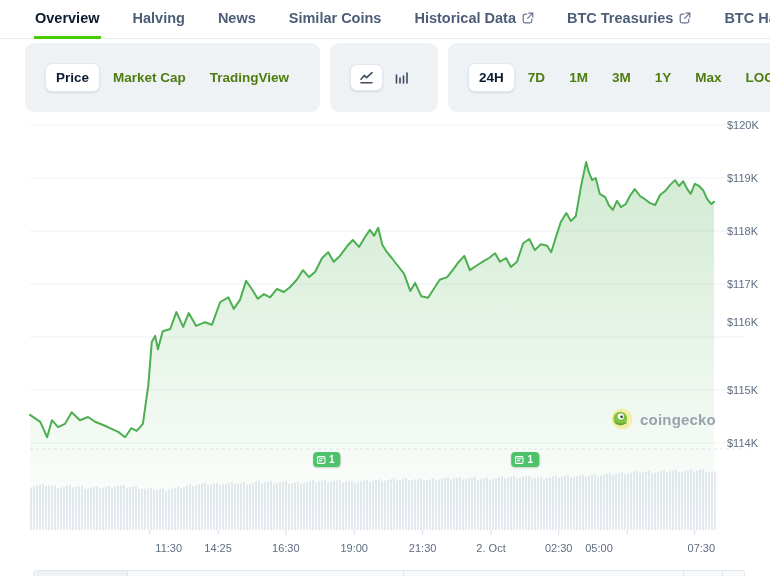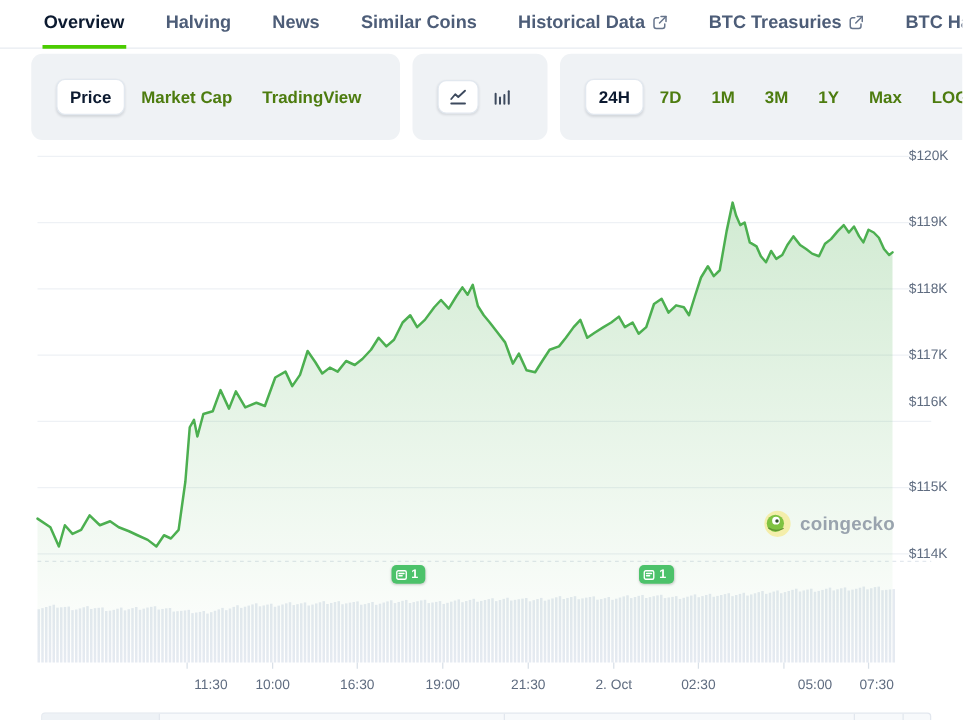--- a/index.html
+++ b/index.html
@@ -403,27 +403,27 @@
     <div class="cell" style="flex:1"></div>
   </div>
 <div class="ylab" style="top: 119px;">$120K</div>
     <div class="ylab" style="top: 172px;">$119K</div>
     <div class="ylab" style="top: 225px;">$118K</div>
     <div class="ylab" style="top: 278px;">$117K</div>
     <div class="ylab" style="top: 316px;">$116K</div>
     <div class="ylab" style="top: 384px;">$115K</div>
     <div class="ylab" style="top: 437px;">$114K</div>
     <div class="xlab" style="left: 149.7px; margin-left: 19px;">11:30</div>
-    <div class="xlab" style="left: 218.1px;">10:00</div>
+    <div class="xlab" style="left: 218.1px;">14:25</div>
     <div class="xlab" style="left: 285.816px;">16:30</div>
     <div class="xlab" style="left: 354.216px;">19:00</div>
     <div class="xlab" style="left: 422.616px;">21:30</div>
     <div class="xlab" style="left: 491.016px;">2. Oct</div>
     <div class="xlab" style="left: 558.732px;">02:30</div>
-    <div class="xlab" style="left: 652px;">05:00</div>
+    <div class="xlab" style="left: 599px;">05:00</div>
     <div class="xlab" style="left: 694.848px; padding-left: 13px;">07:30</div>
     <div class="event-badge" style="left: 326.856px;">
       <span style="display: flex;">
         <svg width="10" height="10" viewBox="0 0 10 10" fill="none" stroke="#fff" stroke-width="1.1" stroke-linecap="round">
           <rect x="1.2" y="1.6" width="7.6" height="6.8" rx="1.2"></rect>
           <path d="M3 3.8h4"></path>
           <path d="M3 5.6h2.5"></path>
         </svg>
       </span>
       <span>1</span>

